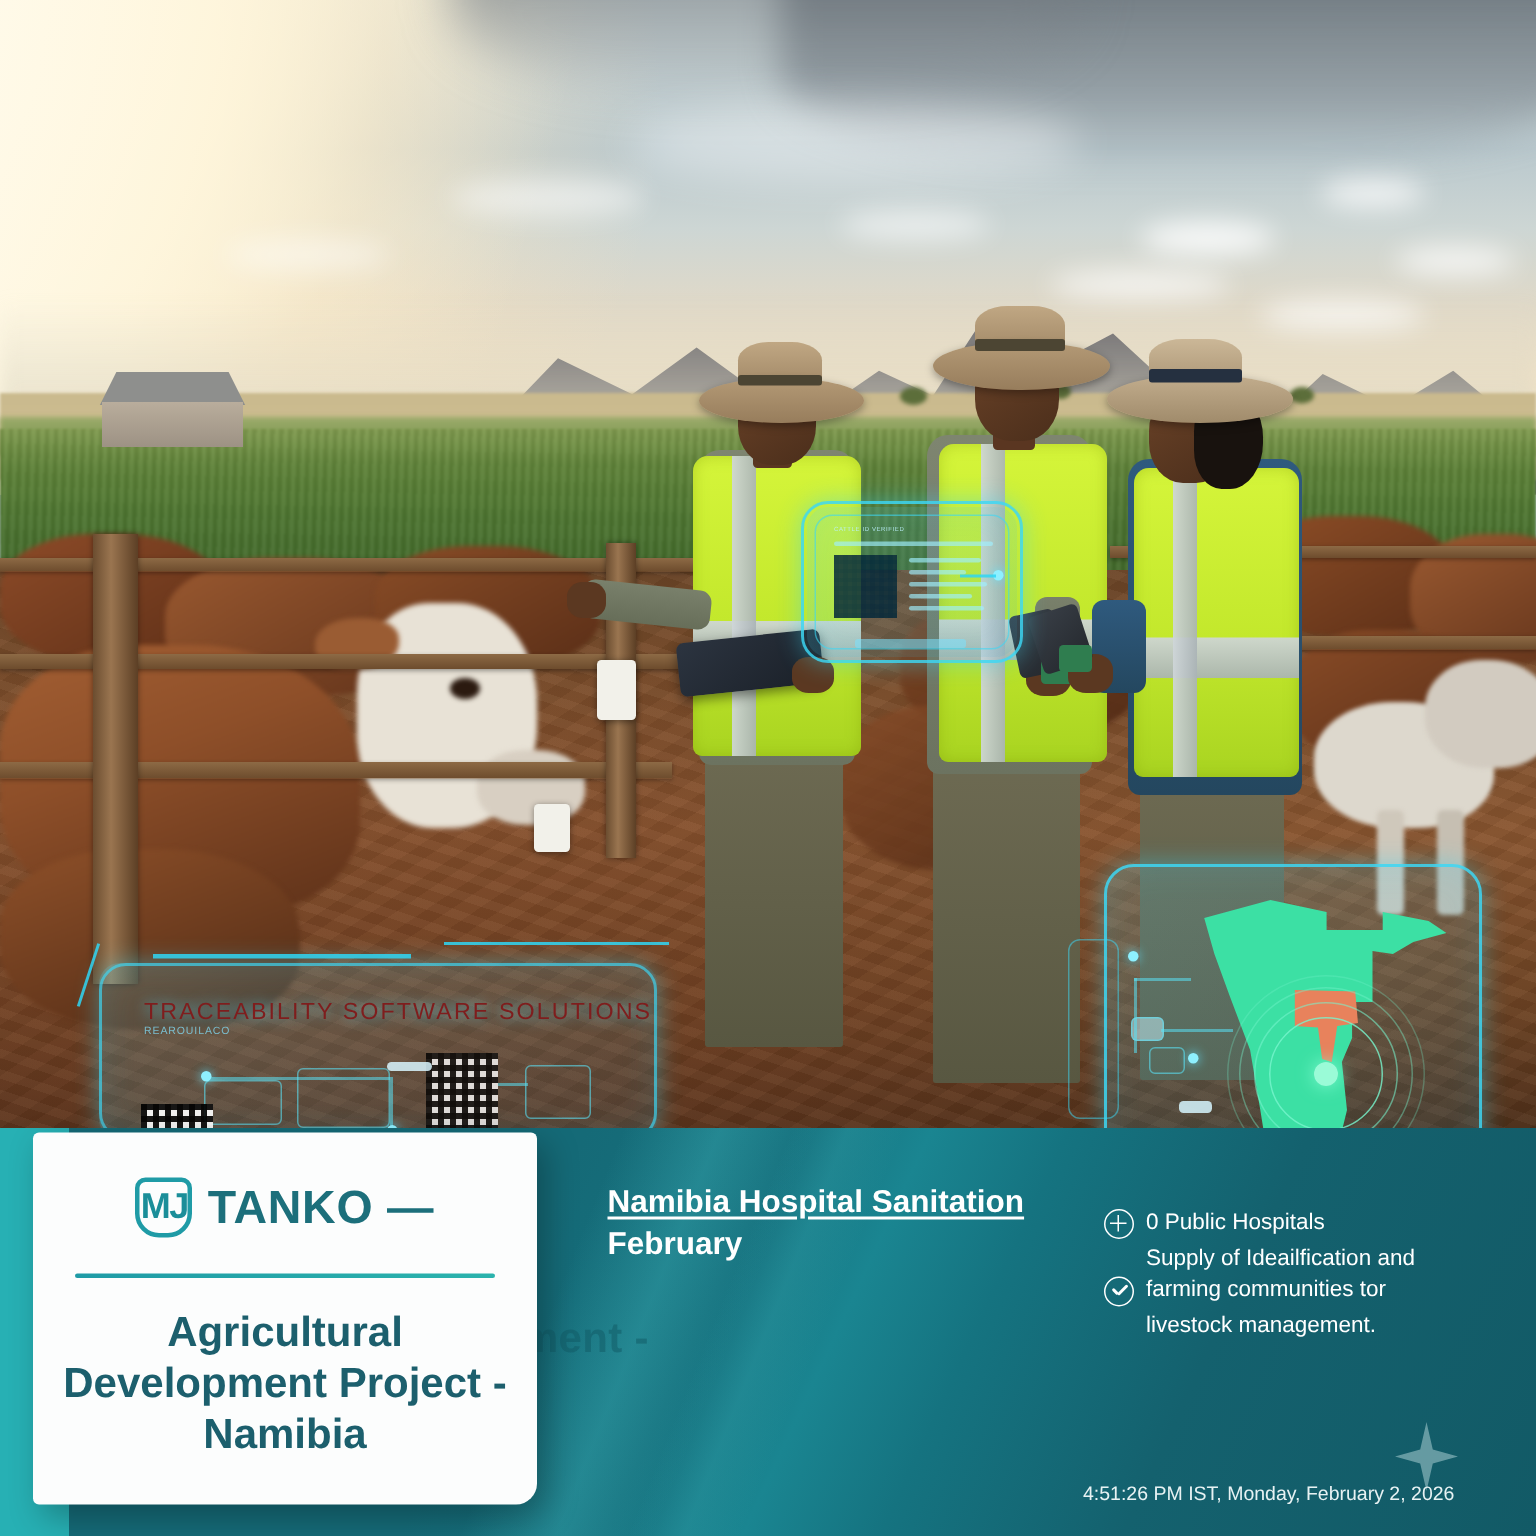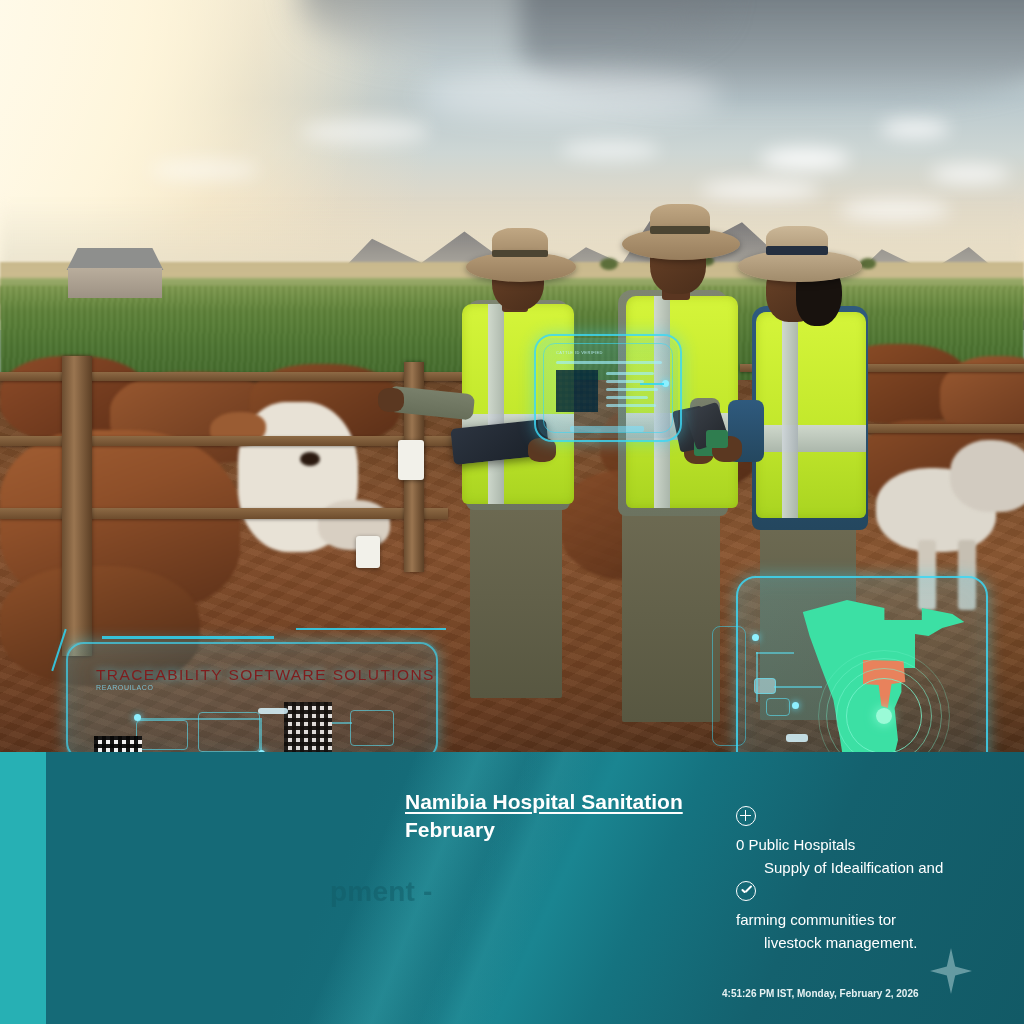--- a/index.html
+++ b/index.html
@@ -328,21 +328,21 @@
     font-family:"Liberation Sans",sans-serif;
     margin-left:33px;
   }
   .center-head .u{ text-decoration:underline; text-underline-offset:3px; }
 
   
   #info-panel{
     position:absolute;left:736px;top:804px;width:248px;height:156px;
   }
   .info-row{
-    position:relative;display:flex;align-items:flex-start;gap:8px;margin-bottom:2px;flex-direction:column;
+    position:relative;display:flex;align-items:flex-start;gap:8px;margin-bottom:2px;
   }
   .ico{
     flex:0 0 auto;width:20px;height:20px;border-radius:50%;
     border:1.6px solid #ffffff;position:relative;margin-top:2px;
   }
   .ico.hosp::before{content:"";position:absolute;left:3px;top:7.5px;width:11px;height:1.8px;background:#fff;}
   .ico.hosp::after{content:"";position:absolute;left:7.6px;top:3px;width:1.8px;height:11px;background:#fff;}
   .ico.check::before{
     content:"";position:absolute;left:4px;top:8px;width:5px;height:2px;background:#fff;
     transform:rotate(45deg);border-radius:1px;
@@ -359,22 +359,22 @@
 
   
   .sparkle{
     position:absolute;left:930px;top:948px;width:42px;height:46px;
     background:rgba(170,205,210,0.55);
     clip-path:polygon(50% 0%,60% 40%,100% 50%,60% 60%,50% 100%,40% 60%,0% 50%,40% 40%);
   }
   
   .timestamp{
     position:absolute;left:722px;top:988px;
-    color:#e7f2f3;font-size:10px;
-    font-family:"Liberation Sans",sans-serif;white-space:nowrap;font-weight:bold;
+    color:#e7f2f3;font-size:13px;
+    font-family:"Liberation Sans",sans-serif;white-space:nowrap;
   }
 </style>
 </head>
 <body>
 
 <div id="poster">
 
   <div id="photo">
 
     <div class="sky"></div>
@@ -555,20 +555,31 @@
   </div>
 
   <div id="bottombar">
     <div class="diag-stripe" style="left:360px;"></div>
     <div class="diag-stripe" style="left:470px;width:70px;opacity:.6;"></div>
     <div class="teal-left-band"></div>
   </div>
 
   <div class="ghost-text" style="left:330px;top:876px;">pment -</div>
 
+  <div id="white-card">
+    <div class="logo-row">
+      <div class="logo-mark">
+        <div class="shield"></div>
+        <div class="mj">MJ</div>
+      </div>
+      <div class="logo-word">TANKO —</div>
+    </div>
+    <div class="card-rule"></div>
+    <div class="card-title">Agricultural Development Project  -<br>Namibia</div>
+  </div>
 
   <div class="center-head">
     <span class="u">Namibia Hospital Sanitation</span><br>
     <span>February</span>
   </div>
 
   <div id="info-panel">
     <div class="info-row">
       <div class="ico hosp"></div>
       <div class="info-text">0 Public Hospitals</div>

